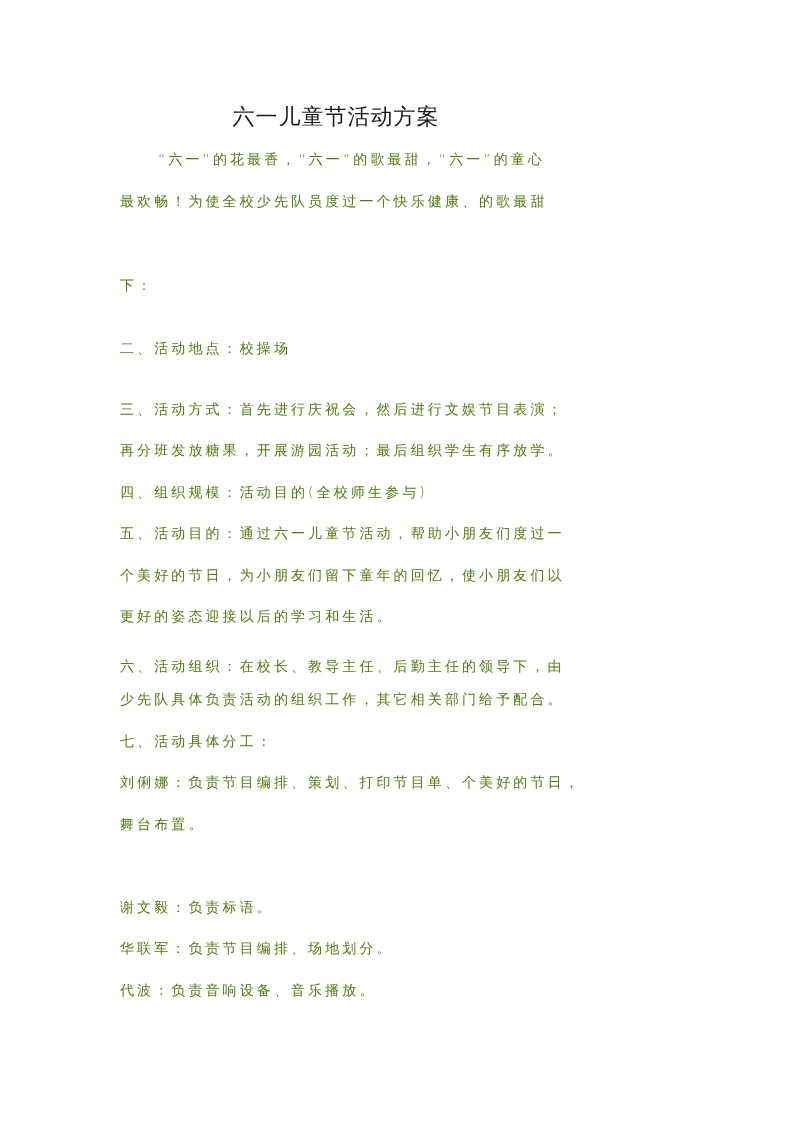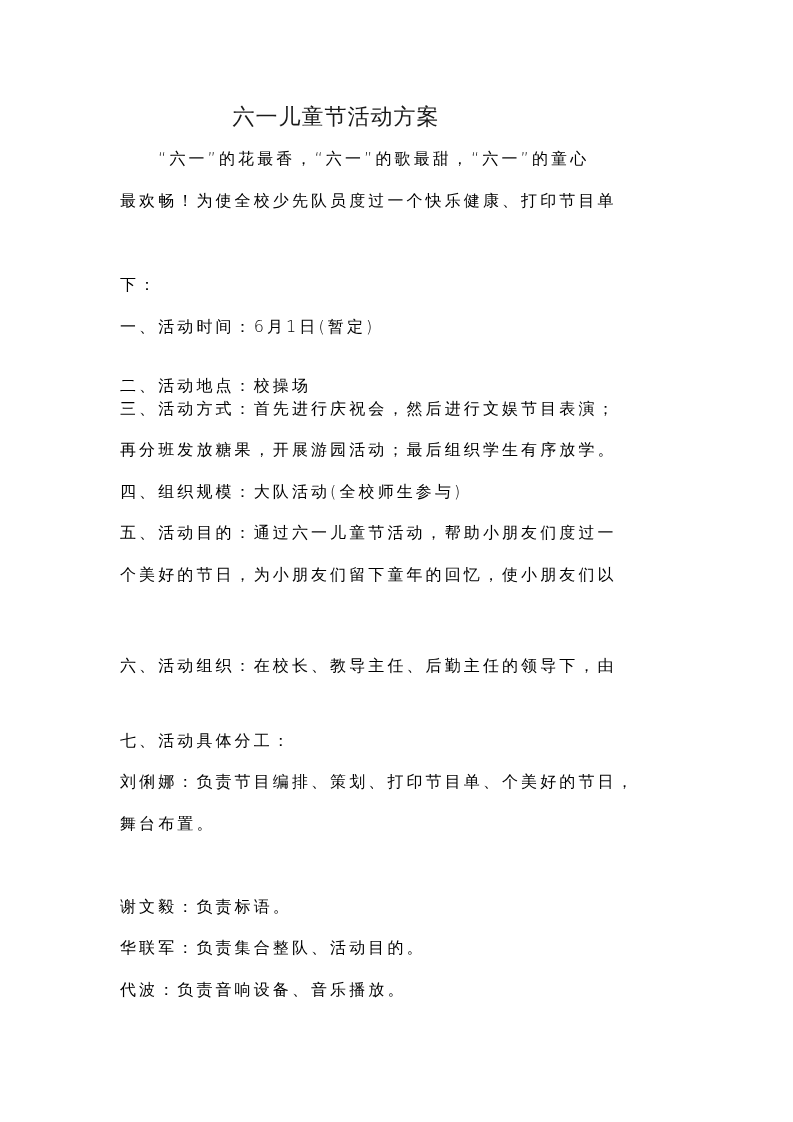--- a/index.html
+++ b/index.html
@@ -1,46 +1,47 @@
 <!DOCTYPE html>
 <html><head>
   <meta charset="utf-8">
   <style>
     html, body { margin: 0; padding: 0; background: #ffffff; }
     body { width: 793px; height: 1122px; position: relative; overflow: hidden;
       font-family: "DejaVu Serif", "Liberation Serif", serif; color: #1a1a1a; }
     .page { position: absolute; left: 0; top: 0; width: 793px; height: 1122px; background: #fff; }
     .title { position: absolute; top: 100px; left: 0; width: 672px; text-align: center;
       font-size: 22px; line-height: 34px; font-family: "DejaVu Sans", "Liberation Sans", sans-serif; letter-spacing: 1px; }
-    .line { position: absolute; left: 120px; font-size: 16px; line-height: 28px; white-space: nowrap;
-      letter-spacing: 3.1px; font-family: "DejaVu Sans", "Liberation Sans", sans-serif; font-weight: 300; color: #000000; }
+    .line { position: absolute; left: 120px; font-size: 14px; line-height: 28px; white-space: nowrap;
+      letter-spacing: 3.1px; font-family: "DejaVu Sans", "Liberation Sans", sans-serif; font-weight: 300; color: #4d7c0f; }
     .indent { left: 158px; }
   </style>
 </head>
 <body>
 
 <div class="page">
   <div class="title">六一儿童节活动方案</div>
 
   <div class="line indent" style="top:145px">“六一”的花最香，“六一”的歌最甜，“六一”的童心</div>
-  <div class="line" style="top:187px">最欢畅！为使全校少先队员度过一个快乐健康、打印节目单</div>
+  <div class="line" style="top:187px">最欢畅！为使全校少先队员度过一个快乐健康、的歌最甜</div>
   <div class="line" style="top:271px">下：</div>
 
-  <div class="line" style="top:313px">一、活动时间：6月1日(暂定)</div>
-  <div class="line" style="top:372px">二、活动地点：校操场</div>
+  <div class="line" style="top:334px">二、活动地点：校操场</div>
 
   <div class="line" style="top:436px">再分班发放糖果，开展游园活动；最后组织学生有序放学。</div>
   <div class="line" style="top:395px">三、活动方式：首先进行庆祝会，然后进行文娱节目表演；</div>
 
-  <div class="line" style="top:478px">四、组织规模：大队活动(全校师生参与)</div>
+  <div class="line" style="top:478px">四、组织规模：活动目的(全校师生参与)</div>
 
   <div class="line" style="top:519px">五、活动目的：通过六一儿童节活动，帮助小朋友们度过一</div>
   <div class="line" style="top:561px">个美好的节日，为小朋友们留下童年的回忆，使小朋友们以</div>
+  <div class="line" style="top:602px">更好的姿态迎接以后的学习和生活。</div>
 
   <div class="line" style="top:652px">六、活动组织：在校长、教导主任、后勤主任的领导下，由</div>
+  <div class="line" style="top:685px">少先队具体负责活动的组织工作，其它相关部门给予配合。</div>
 
   <div class="line" style="top:727px">七、活动具体分工：</div>
   <div class="line" style="top:768px">刘俐娜：负责节目编排、策划、打印节目单、个美好的节日，</div>
   <div class="line" style="top:810px">舞台布置。</div>
   <div class="line" style="top:893px">谢文毅：负责标语。</div>
-  <div class="line" style="top:934px">华联军：负责集合整队、活动目的。</div>
+  <div class="line" style="top:934px">华联军：负责节目编排、场地划分。</div>
   <div class="line" style="top:976px">代波：负责音响设备、音乐播放。</div>
 </div>
 
 </body></html>

